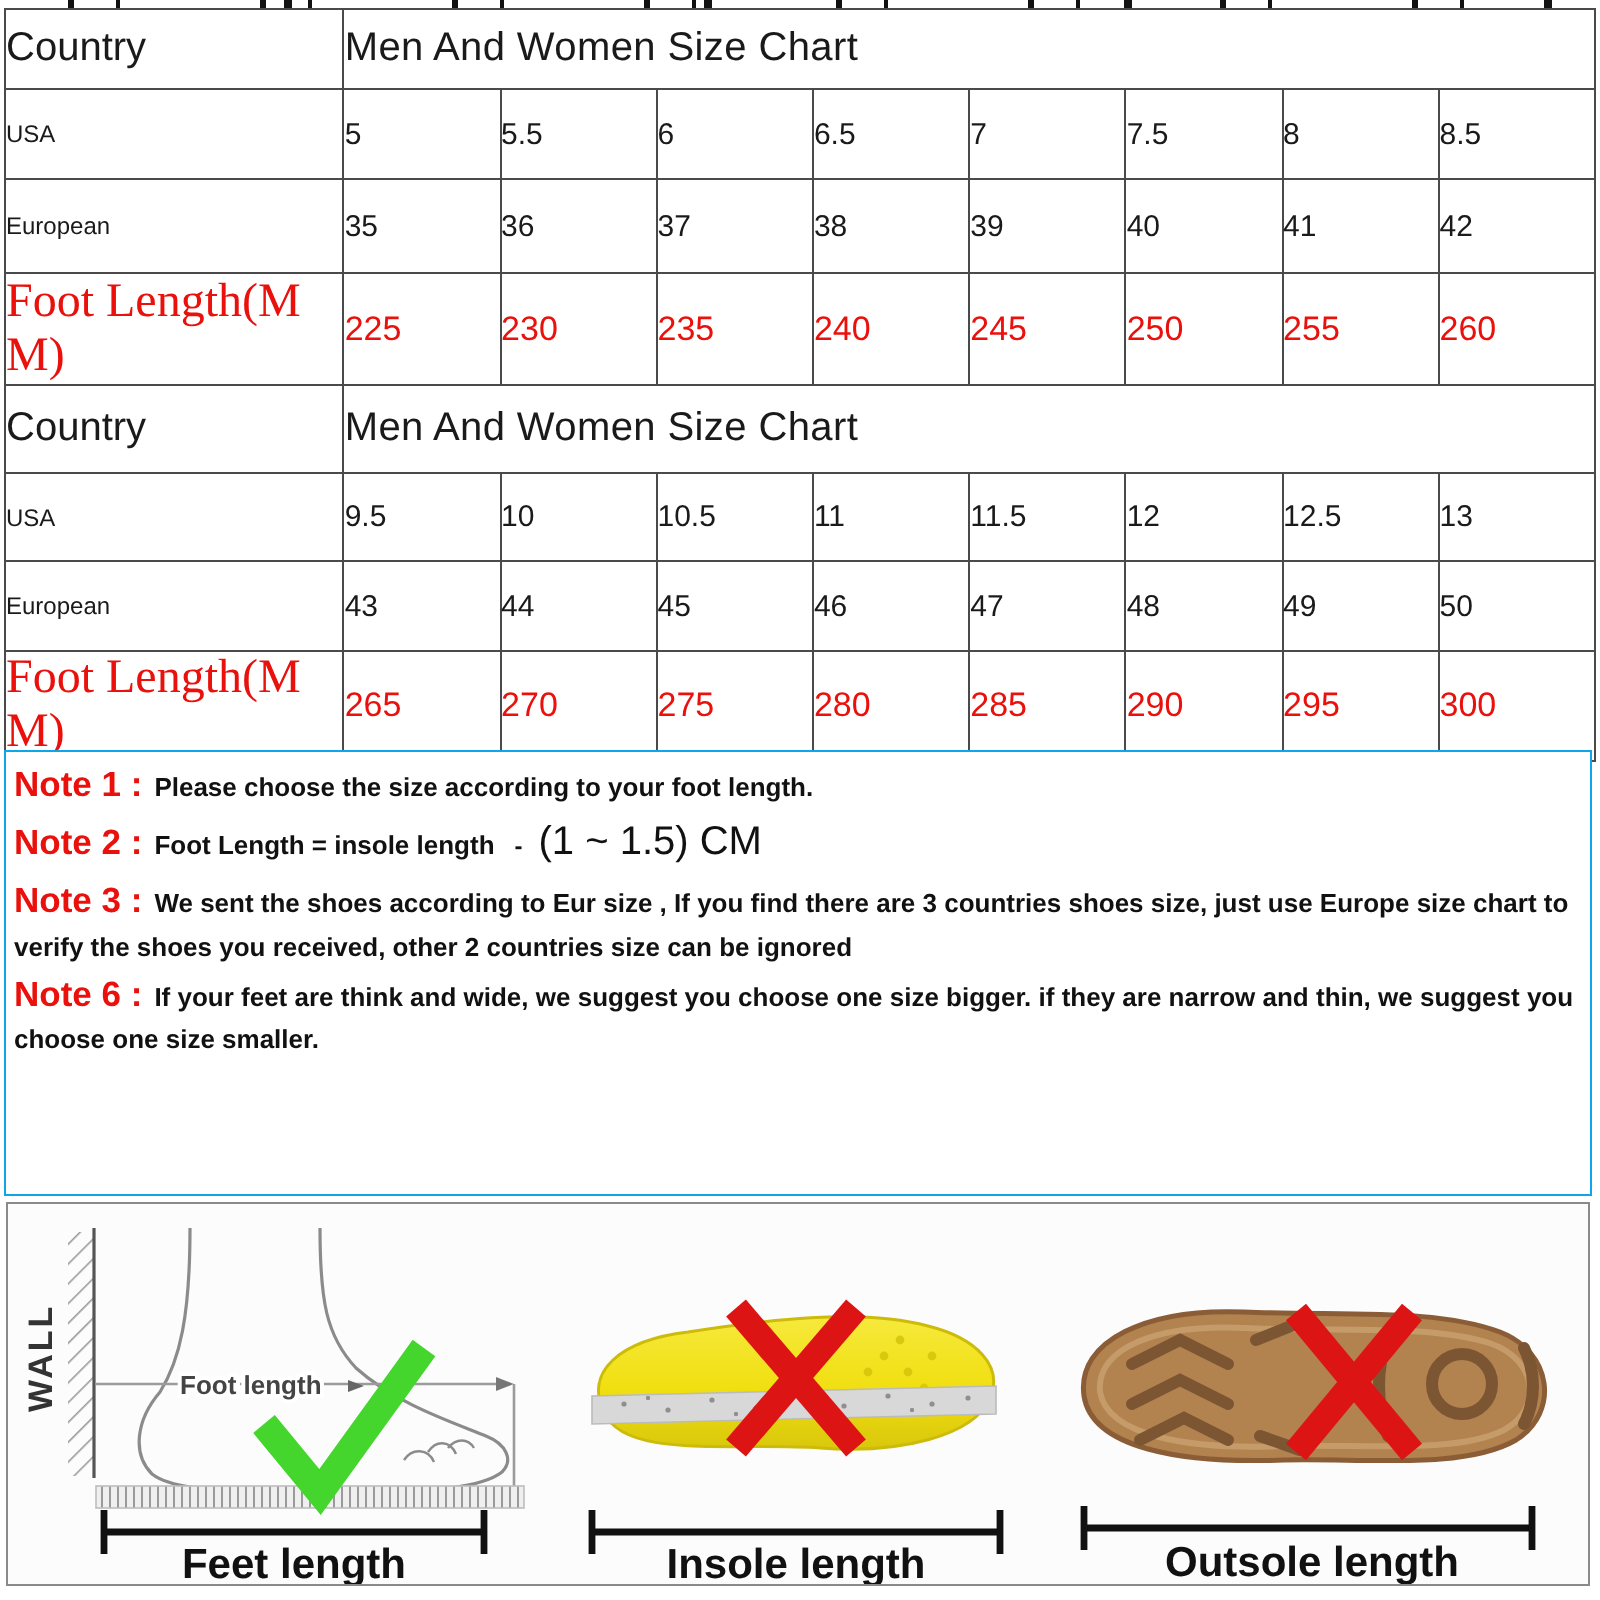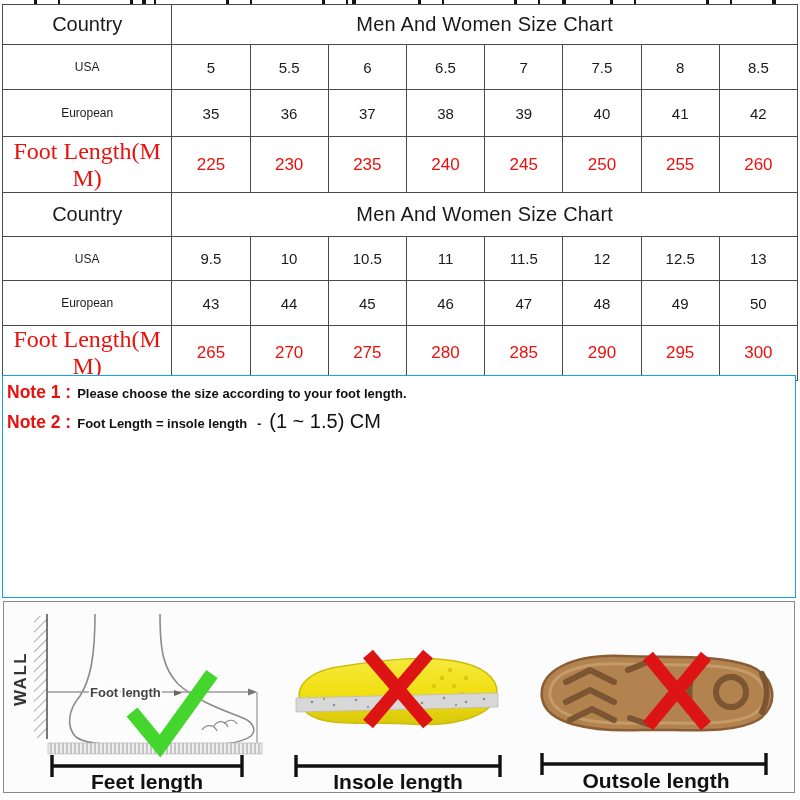--- a/index.html
+++ b/index.html
@@ -6,21 +6,21 @@
   body{width:800px;height:800px;position:relative;font-family:"Liberation Sans",sans-serif;color:#1a1a1a;overflow:hidden;}
 
   
   .crop-strip{position:absolute;top:0;left:0;width:100%;height:4px;
     background:
       repeating-linear-gradient(90deg,transparent 0 34px,#111 34px 37px,transparent 37px 58px,#111 58px 60px,transparent 60px 96px),
       repeating-linear-gradient(90deg,transparent 0 142px,#141414 142px 146px,transparent 146px 210px);}
 
   
   table.size-chart{position:absolute;top:4px;left:2px;width:796px;border-collapse:collapse;table-layout:fixed;background:#fff;}
-  table.size-chart td{border:1px solid #4a4a4a;text-align:center;vertical-align:middle;padding:0;}
+  table.size-chart td{border:1px solid #4a4a4a;vertical-align:middle;padding:0;}
   td.country{font-size:20px;}
   td.title{font-size:20px;letter-spacing:.2px;}
   td.rowlbl{font-size:12px;}
   td.val{font-size:15px;}
   tr.red td{color:#ea100c;}
   tr.red td.rowlbl{font-size:24px;font-family:Liberation Serif, serif;}
   tr.red td.val{font-size:17px;}
   tr.rh1{height:40px}tr.rh2{height:45px}tr.rh3{height:47px}tr.rh4{height:56px}
   tr.rh5{height:44px}tr.rh6{height:44px}tr.rh7{height:45px}tr.rh8{height:42px}
 
@@ -126,20 +126,26 @@
   </tr>
 </tbody>
   </table>
 
 <div class="notes">
   <p class="note">
     <span class="nlabel">Note 1 :</span><span>Please choose the size according to your foot length.</span>
   </p>
   <p class="note">
     <span class="nlabel">Note 2 :</span><span>Foot Length = insole length</span><span class="sep">-</span><span class="big">(1 ~ 1.5) CM</span>
+  </p>
+  <p class="note">
+    <span class="nlabel">Note 3 :</span><span>We sent the shoes according to Eur size , If you find there are 3 countries shoes size, just use Europe size chart to verify the shoes you received, other 2 countries size can be ignored</span>
+  </p>
+  <p class="note">
+    <span class="nlabel">Note 6 :</span><span>If your feet are think and wide, we suggest you choose one size bigger. if they are narrow and thin, we suggest you choose one size smaller.</span>
   </p>
 </div>
 
 <div class="diagrams">
 
   <svg width="268" height="186" viewBox="0 0 268 186">
     <defs>
       <pattern id="hatch" width="7" height="7" patternUnits="userSpaceOnUse" patternTransform="rotate(45)">
         <line x1="0" y1="0" x2="0" y2="7" stroke="#9a9a9a" stroke-width="1.6"></line>
       </pattern>

